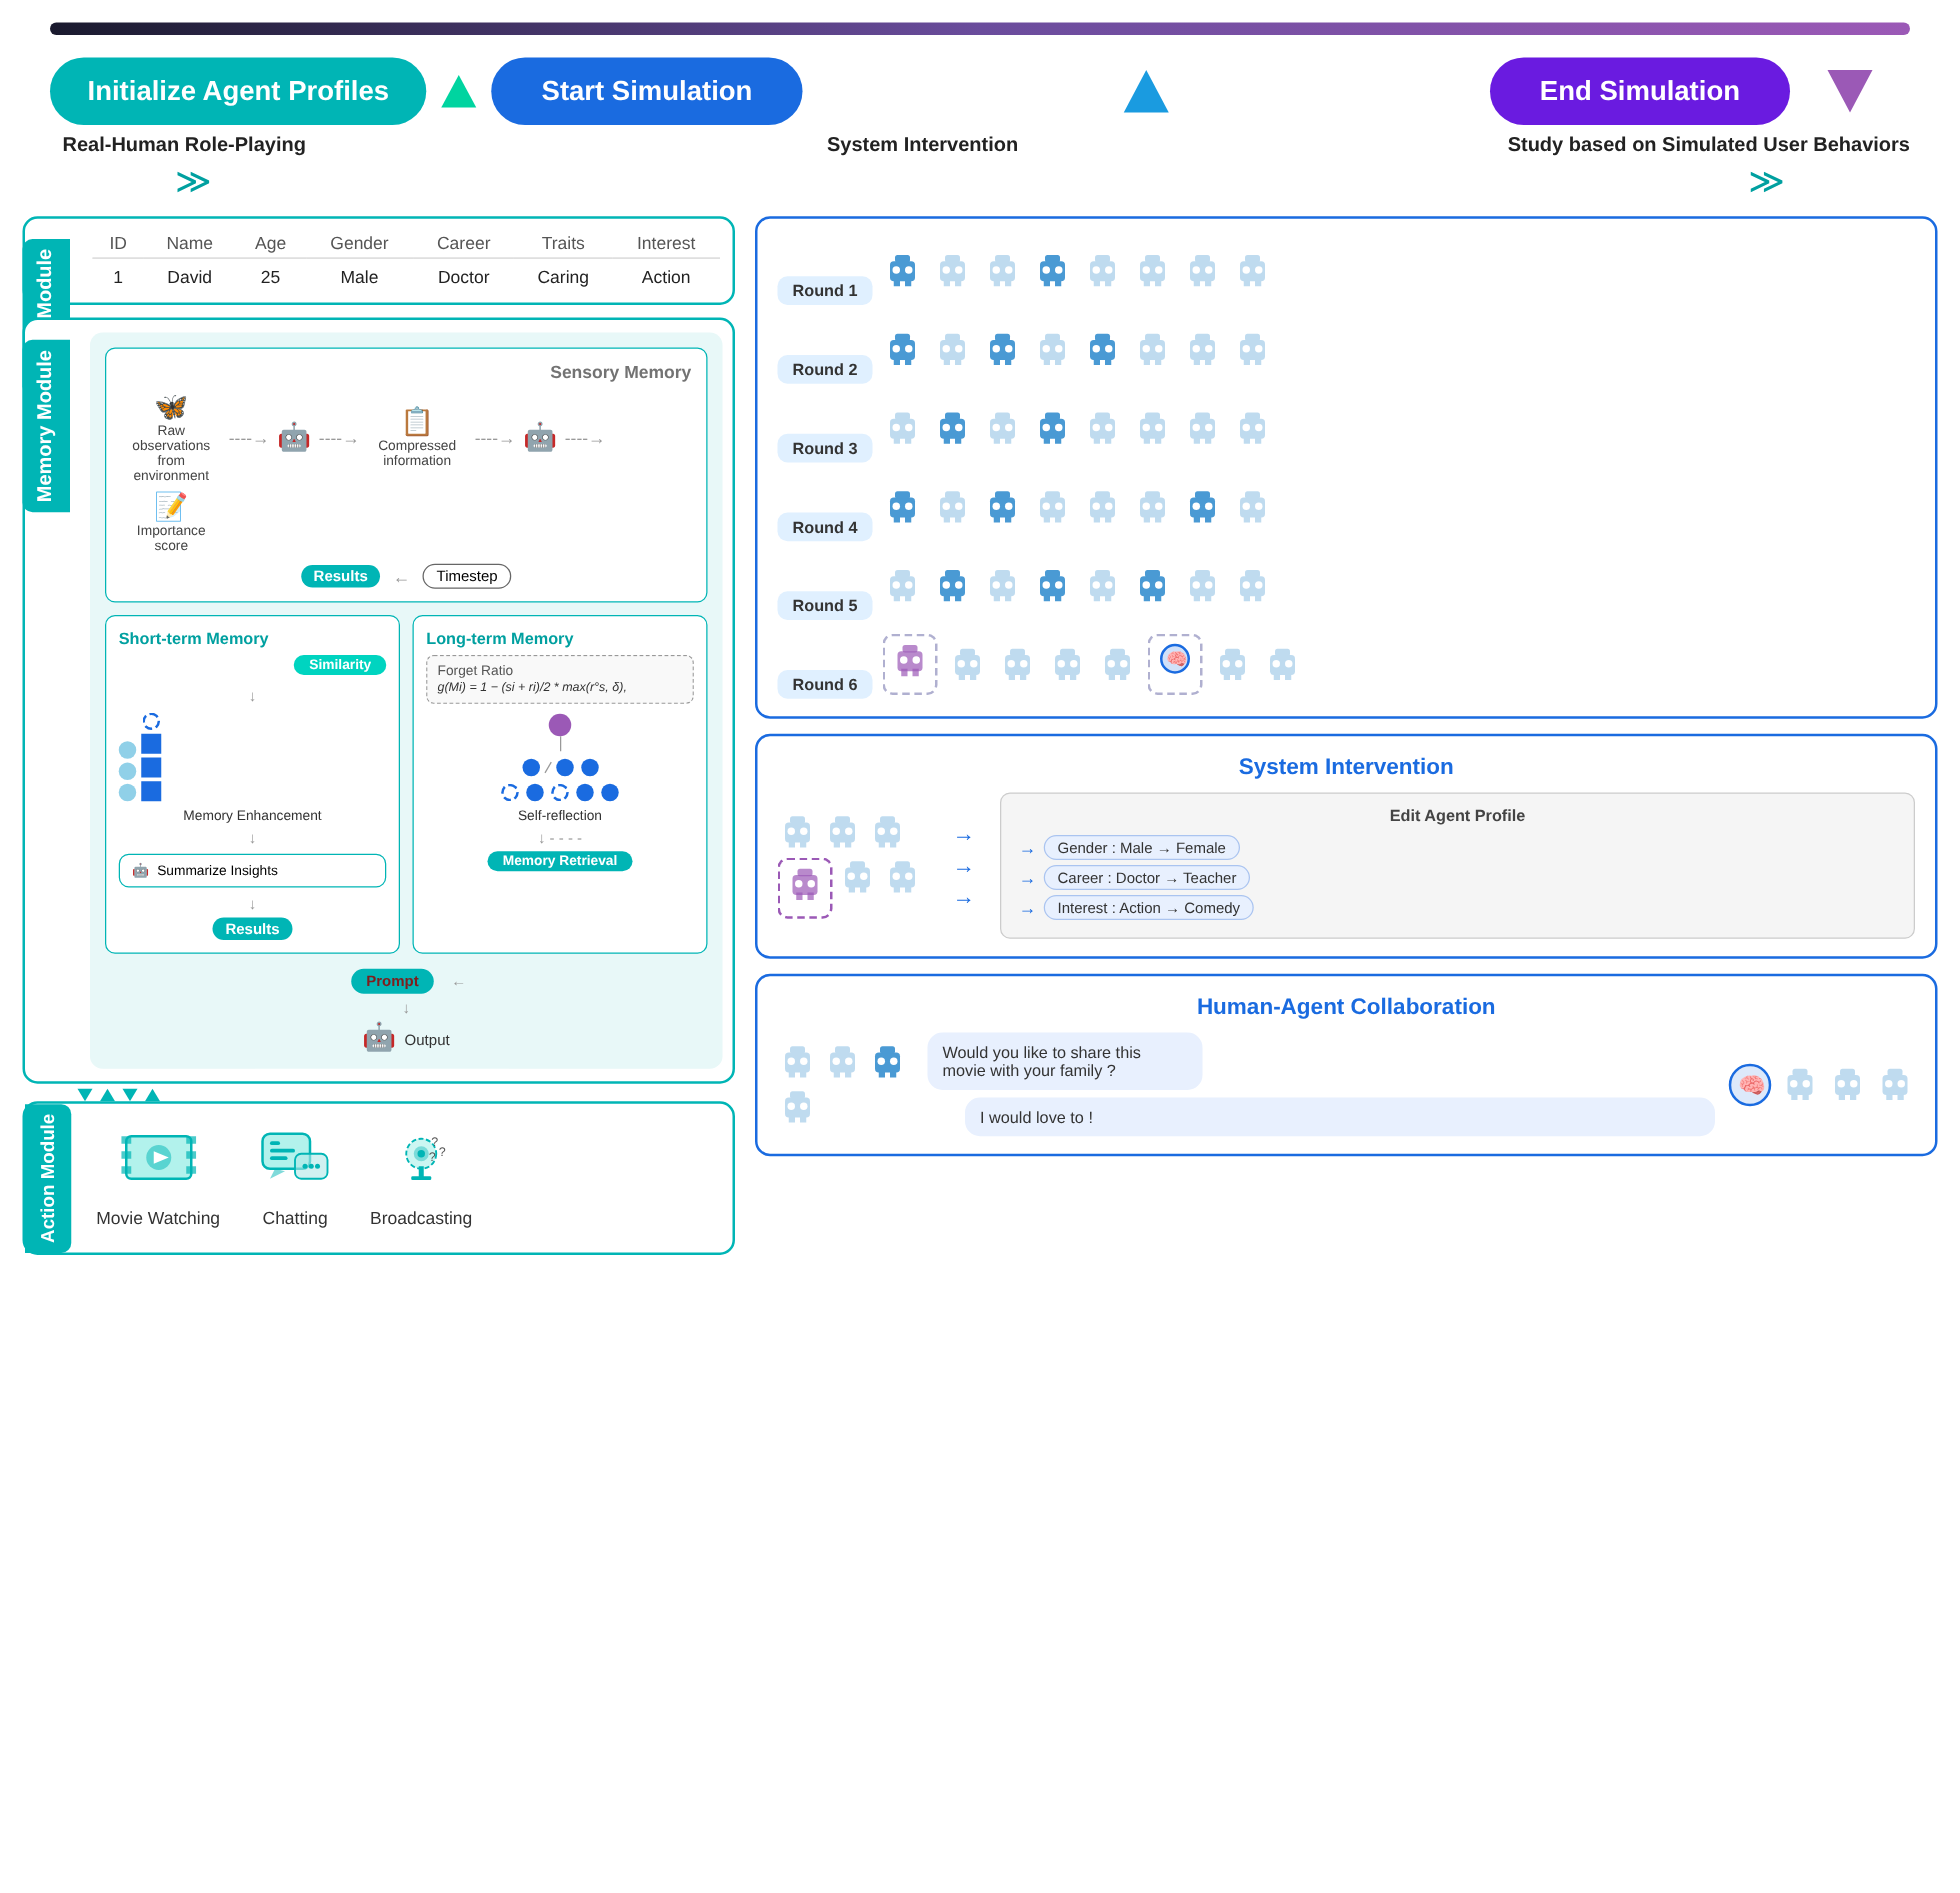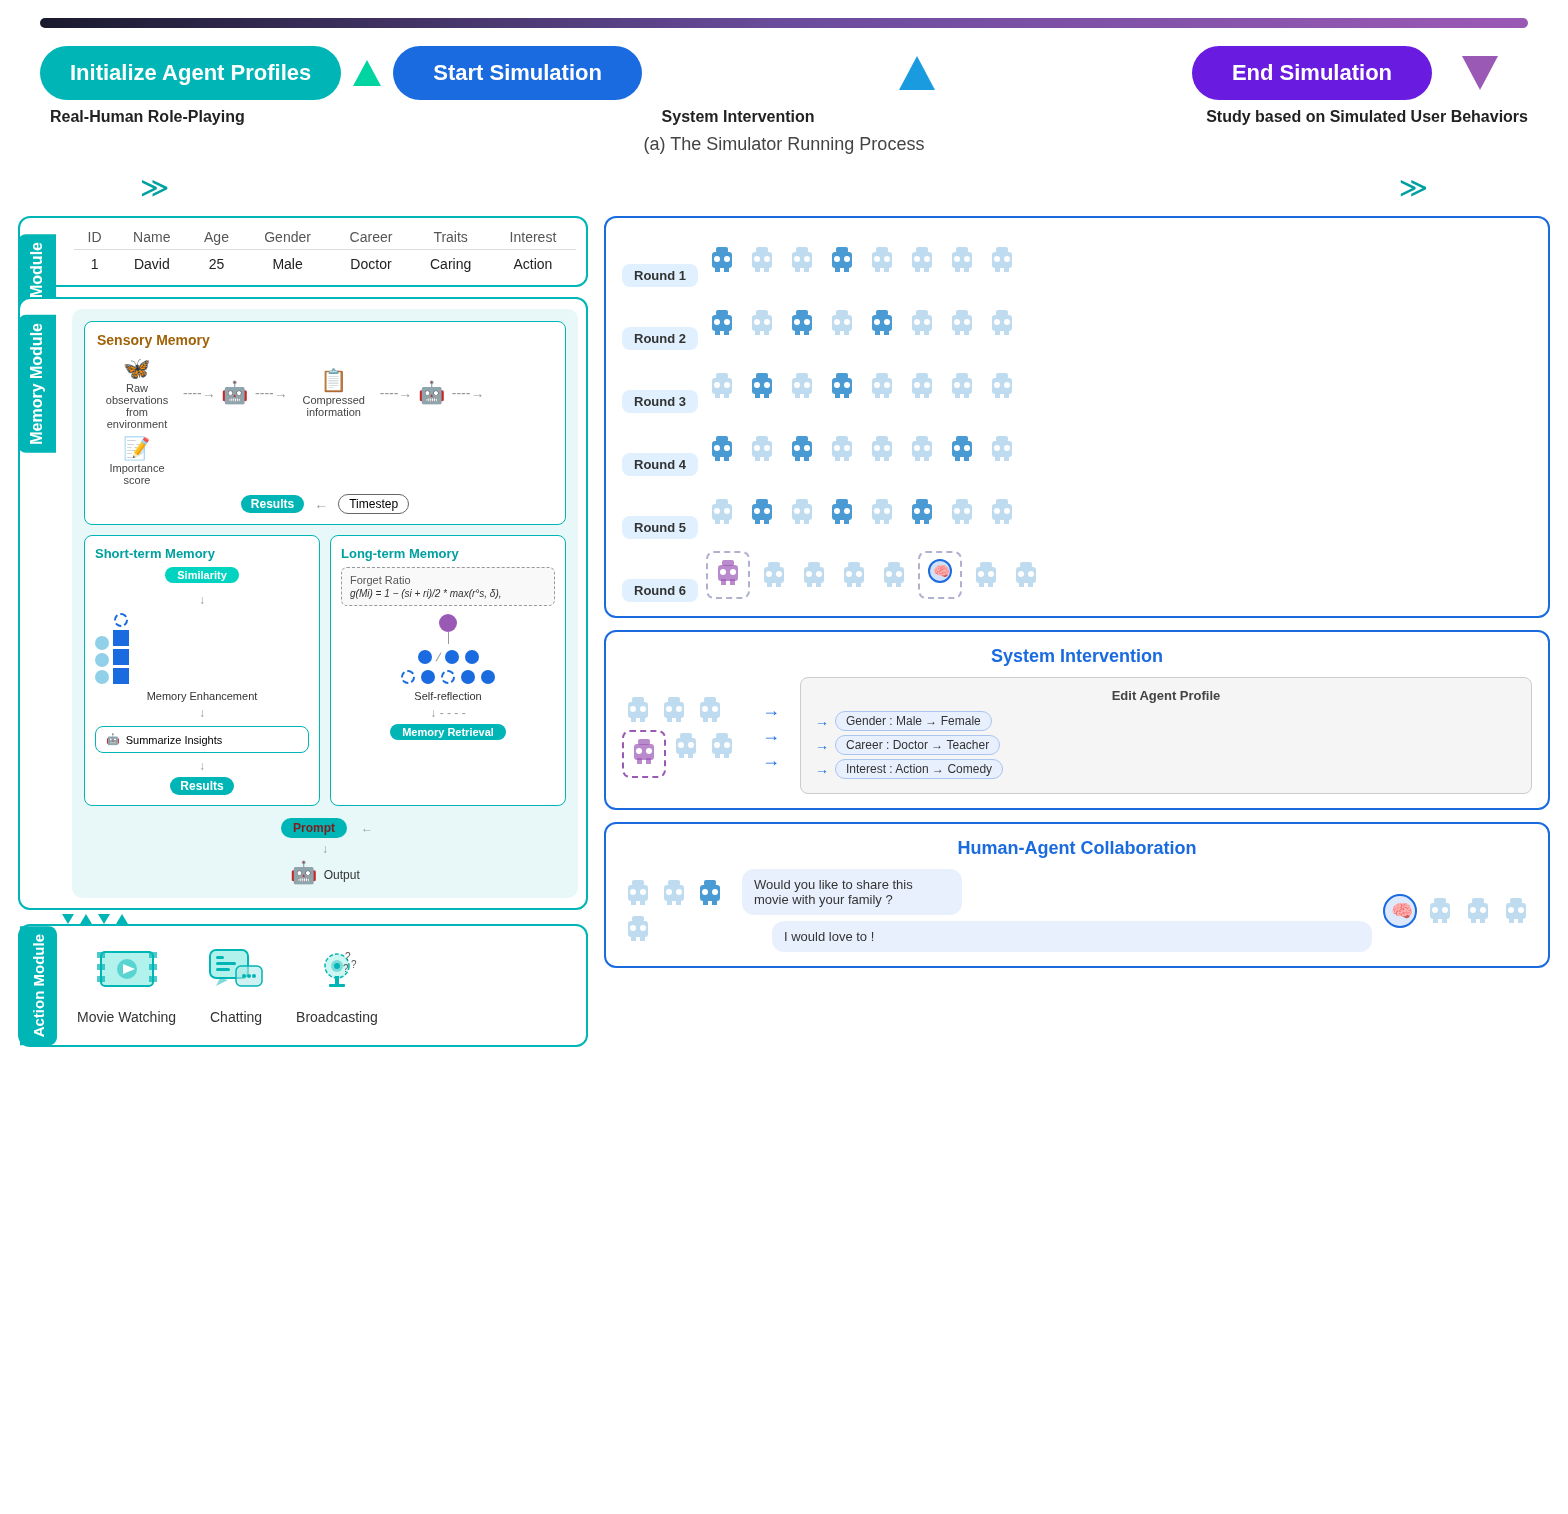--- a/index.html
+++ b/index.html
@@ -189,24 +189,25 @@
     .sensory-box {
       border: 1.5px solid #00b5b5;
       border-radius: 8px;
       padding: 10px 12px;
       background: #fff;
       margin-bottom: 10px;
       font-size: 13px;
     }
 
     .sensory-title {
-      color: #a16207;
+      color: #737373;
       font-weight: bold;
       font-size: 14px;
       margin-bottom: 8px;
+      text-align: right;
     }
 
     .sensory-flow {
       display: flex;
       align-items: center;
       gap: 6px;
       flex-wrap: wrap;
     }
 
     .sensory-icon {
@@ -669,21 +670,20 @@
   </div>
 
   <div class="labels-row">
     <span style="min-width:220px;">Real-Human Role-Playing</span>
     <span style="flex:1"></span>
     <span>System Intervention</span>
     <span style="flex:1"></span>
     <span>Study based on Simulated User Behaviors</span>
   </div>
 
-  <div class="section-title-center">(a) The Simulator Running Process</div>
 
   <div style="display:flex; justify-content:space-between; padding: 0 100px;">
     <div class="chevron-down">≫</div>
     <div class="chevron-down">≫</div>
   </div>
 </div>
 
 <div class="main-content">
 
   <div class="left-panel">
@@ -753,21 +753,21 @@
               <span class="results-badge">Results</span>
               <span style="color:#999; font-size:14px;">←</span>
               <span class="timestep-badge">Timestep</span>
             </div>
           </div>
 
           <div class="memory-dual">
 
             <div class="short-term-box">
               <div class="mem-title">Short-term Memory</div>
-              <div style="text-align:center; margin-bottom:4px;">
+              <div style="text-align:right; margin-bottom:4px;">
                 <span class="similarity-badge">Similarity</span>
               </div>
               <div style="text-align:center; color:#999; font-size:12px;">↓</div>
               <div style="display:flex; gap:4px; align-items:flex-end; margin: 6px 0;">
                 <div style="display:flex; flex-direction:column; gap:3px;">
                   <div class="dot"></div>
                   <div class="dot"></div>
                   <div class="dot"></div>
                 </div>
                 <div style="display:flex; flex-direction:column; gap:3px; align-items:center;">

